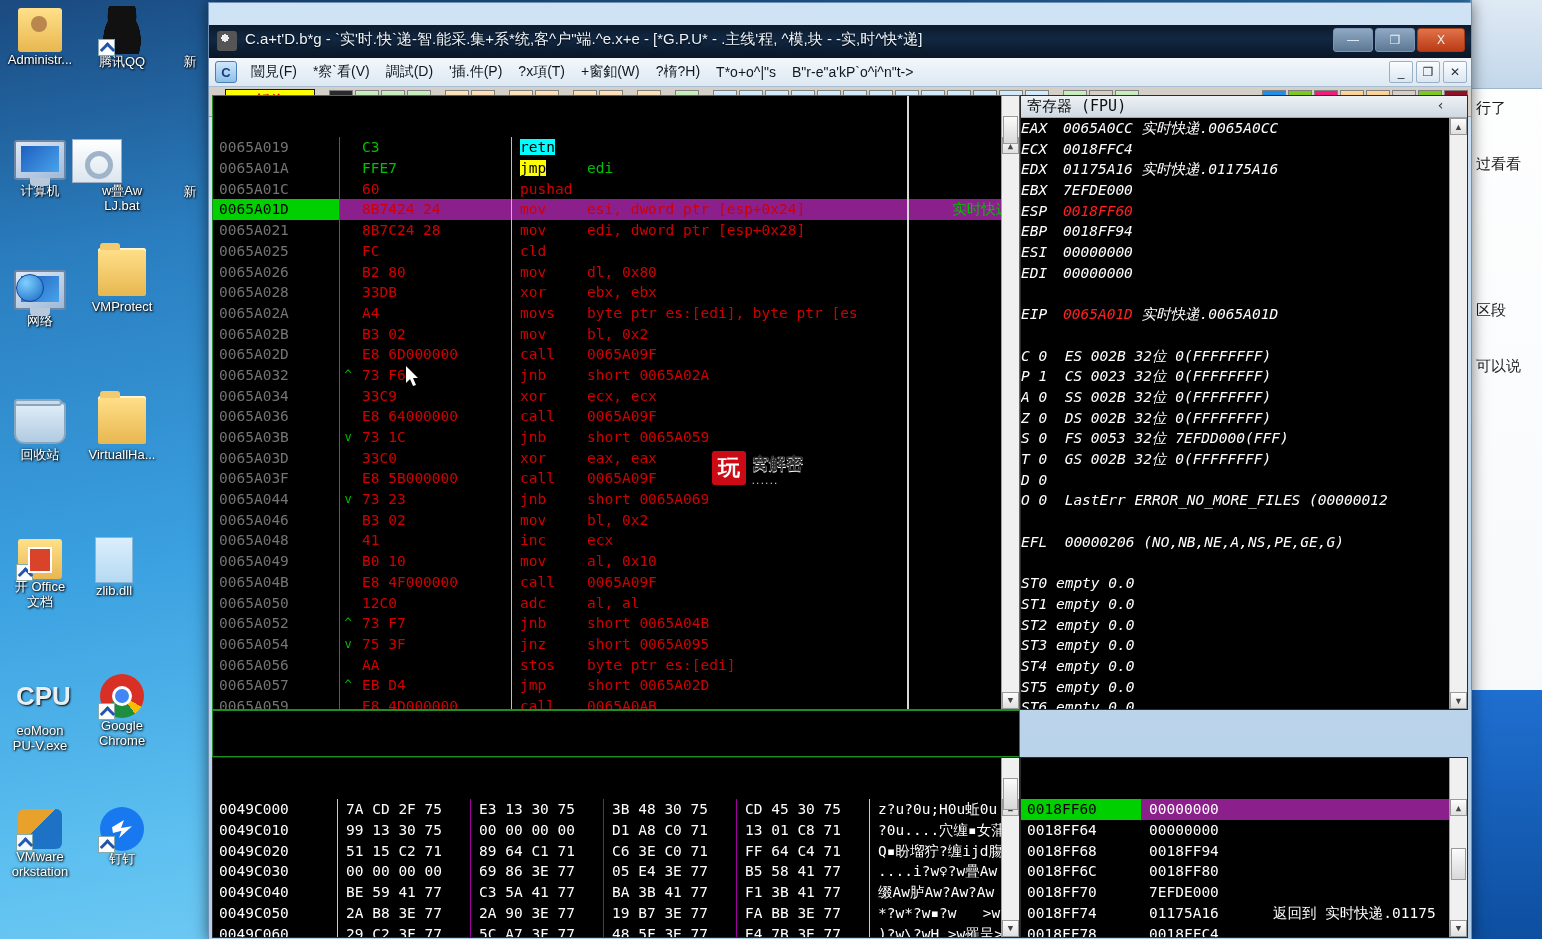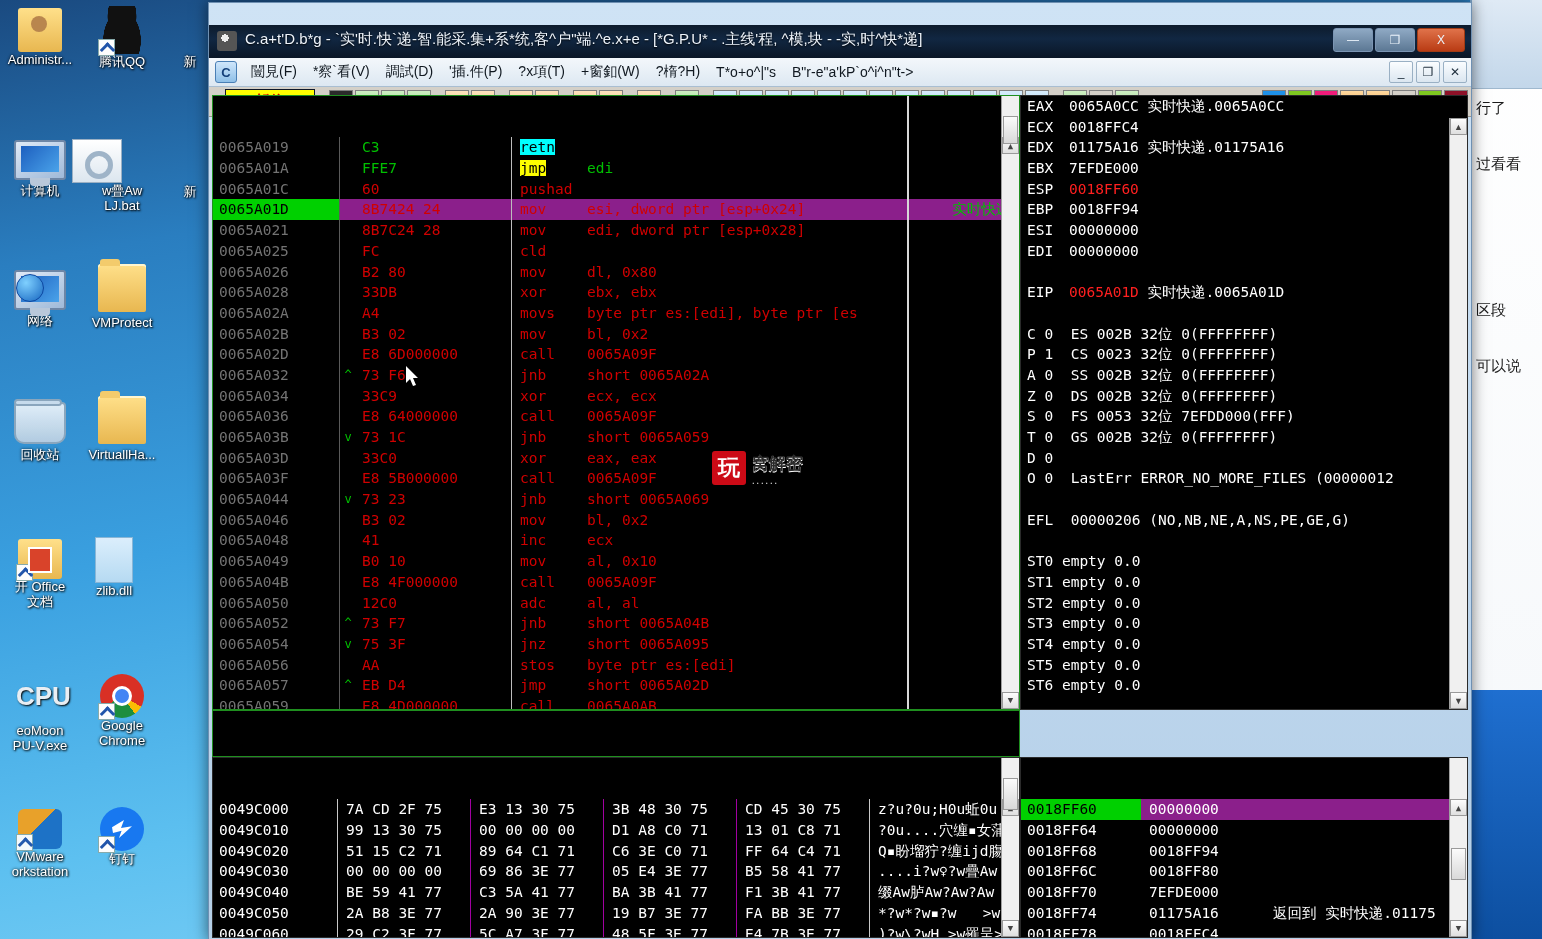--- a/index.html
+++ b/index.html
@@ -129,21 +129,21 @@
   .sbar .arw.bot{position:absolute;bottom:0;left:0;right:0;}
   .sbar .thumb{position:absolute;left:1px;right:1px;height:26px;top:20px;
     background:linear-gradient(180deg,#fbfbfb,#d9d9d9);border:1px solid #9a9a9a;}
 
   
   #regs{left:808px;top:0;right:0;height:613px;border:1px solid #2b2b2b;}
   #regs .hdr{height:22px;background:linear-gradient(180deg,#eef2f6,#cfd8e2);
     color:#111;font-size:15px;padding:1px 6px 0;box-sizing:border-box;position:relative;
     font-family:"DejaVu Sans Mono",monospace;border-bottom:1px solid #9aa7b4;}
   #regs .hdr .chev{position:absolute;right:22px;top:1px;font-size:14px;color:#333;}
-  .rline{height:20.7px;color:#fff;padding-left:6px;}
+  .rline{height:20.7px;color:#fff;font-style:italic;}
   .r-red{color:#ff2020;}
   .r-name{display:inline-block;width:42px;}
 
   
   #infostrip{left:0;top:615px;width:806px;height:45px;border:1px solid #1f8f1f;color:#00e000;}
   #infostrip .l{padding:2px 0 0 6px;}
 
   
   #dump{left:0;top:662px;width:806px;bottom:0;border:1px solid #2b2b2b;}
   .hrow{height:20.7px;display:flex;align-items:center;color:#fff;}
@@ -210,21 +210,21 @@
   <span class="dt-label" style="white-space:pre-line">w疊Aw
 LJ.bat</span>
 </div>
 <div class="dt-icon" style="left:-10px;top:266px">
   <span class="dt-glyph ic-monitor">
       <i class="ic-screen-blue"></i>
       <i class="ic-globe"></i>
     </span>
   <span class="dt-label">网络</span>
 </div>
-<div class="dt-icon" style="left:72px;top:264px">
+<div class="dt-icon" style="left:72px;top:248px">
   <span class="dt-glyph ic-folder"></span>
   <span class="dt-label">VMProtect</span>
 </div>
 <div class="dt-icon" style="left:-10px;top:396px">
   <span class="dt-glyph ic-trash"></span>
   <span class="dt-label">回收站</span>
 </div>
 <div class="dt-icon" style="left:72px;top:396px">
   <span class="dt-glyph ic-folder"></span>
   <span class="dt-label">VirtuallHa...</span>
@@ -368,20 +368,24 @@
       <div id="disasm-rows"><div class="drow"><span class="daddr">0065A019</span><span class="dsep"></span><span class="darrow"></span><span class="dbytes" style="color: rgb(0, 192, 0);">C3</span><span class="dsep2"></span><span class="dmnem"><span class="hl-cyan">retn</span></span><span class="dops"></span></div><div class="drow"><span class="daddr">0065A01A</span><span class="dsep"></span><span class="darrow"></span><span class="dbytes" style="color: rgb(0, 192, 0);">FFE7</span><span class="dsep2"></span><span class="dmnem"><span class="hl-yellow">jmp</span></span><span class="dops" style="color: rgb(0, 192, 0);">edi</span></div><div class="drow"><span class="daddr">0065A01C</span><span class="dsep"></span><span class="darrow"></span><span class="dbytes">60</span><span class="dsep2"></span><span class="dmnem"><span>pushad</span></span><span class="dops"></span></div><div class="drow cur"><span class="daddr" style="background: rgb(0, 208, 0); color: rgb(0, 0, 0);">0065A01D</span><span class="dsep"></span><span class="darrow"></span><span class="dbytes">8B7424 24</span><span class="dsep2"></span><span class="dmnem"><span>mov</span></span><span class="dops">esi, dword ptr [esp+0x24]</span><span class="dcomment">实时快递.</span></div><div class="drow"><span class="daddr">0065A021</span><span class="dsep"></span><span class="darrow"></span><span class="dbytes">8B7C24 28</span><span class="dsep2"></span><span class="dmnem"><span>mov</span></span><span class="dops">edi, dword ptr [esp+0x28]</span></div><div class="drow"><span class="daddr">0065A025</span><span class="dsep"></span><span class="darrow"></span><span class="dbytes">FC</span><span class="dsep2"></span><span class="dmnem"><span>cld</span></span><span class="dops"></span></div><div class="drow"><span class="daddr">0065A026</span><span class="dsep"></span><span class="darrow"></span><span class="dbytes">B2 80</span><span class="dsep2"></span><span class="dmnem"><span>mov</span></span><span class="dops">dl, 0x80</span></div><div class="drow"><span class="daddr">0065A028</span><span class="dsep"></span><span class="darrow"></span><span class="dbytes">33DB</span><span class="dsep2"></span><span class="dmnem"><span>xor</span></span><span class="dops">ebx, ebx</span></div><div class="drow"><span class="daddr">0065A02A</span><span class="dsep"></span><span class="darrow"></span><span class="dbytes">A4</span><span class="dsep2"></span><span class="dmnem"><span>movs</span></span><span class="dops">byte ptr es:[edi], byte ptr [es</span></div><div class="drow"><span class="daddr">0065A02B</span><span class="dsep"></span><span class="darrow"></span><span class="dbytes">B3 02</span><span class="dsep2"></span><span class="dmnem"><span>mov</span></span><span class="dops">bl, 0x2</span></div><div class="drow"><span class="daddr">0065A02D</span><span class="dsep"></span><span class="darrow"></span><span class="dbytes">E8 6D000000</span><span class="dsep2"></span><span class="dmnem"><span>call</span></span><span class="dops">0065A09F</span></div><div class="drow"><span class="daddr">0065A032</span><span class="dsep"></span><span class="darrow">^</span><span class="dbytes">73 F6</span><span class="dsep2"></span><span class="dmnem"><span>jnb</span></span><span class="dops">short 0065A02A</span></div><div class="drow"><span class="daddr">0065A034</span><span class="dsep"></span><span class="darrow"></span><span class="dbytes">33C9</span><span class="dsep2"></span><span class="dmnem"><span>xor</span></span><span class="dops">ecx, ecx</span></div><div class="drow"><span class="daddr">0065A036</span><span class="dsep"></span><span class="darrow"></span><span class="dbytes">E8 64000000</span><span class="dsep2"></span><span class="dmnem"><span>call</span></span><span class="dops">0065A09F</span></div><div class="drow"><span class="daddr">0065A03B</span><span class="dsep"></span><span class="darrow">v</span><span class="dbytes">73 1C</span><span class="dsep2"></span><span class="dmnem"><span>jnb</span></span><span class="dops">short 0065A059</span></div><div class="drow"><span class="daddr">0065A03D</span><span class="dsep"></span><span class="darrow"></span><span class="dbytes">33C0</span><span class="dsep2"></span><span class="dmnem"><span>xor</span></span><span class="dops">eax, eax</span></div><div class="drow"><span class="daddr">0065A03F</span><span class="dsep"></span><span class="darrow"></span><span class="dbytes">E8 5B000000</span><span class="dsep2"></span><span class="dmnem"><span>call</span></span><span class="dops">0065A09F</span></div><div class="drow"><span class="daddr">0065A044</span><span class="dsep"></span><span class="darrow">v</span><span class="dbytes">73 23</span><span class="dsep2"></span><span class="dmnem"><span>jnb</span></span><span class="dops">short 0065A069</span></div><div class="drow"><span class="daddr">0065A046</span><span class="dsep"></span><span class="darrow"></span><span class="dbytes">B3 02</span><span class="dsep2"></span><span class="dmnem"><span>mov</span></span><span class="dops">bl, 0x2</span></div><div class="drow"><span class="daddr">0065A048</span><span class="dsep"></span><span class="darrow"></span><span class="dbytes">41</span><span class="dsep2"></span><span class="dmnem"><span>inc</span></span><span class="dops">ecx</span></div><div class="drow"><span class="daddr">0065A049</span><span class="dsep"></span><span class="darrow"></span><span class="dbytes">B0 10</span><span class="dsep2"></span><span class="dmnem"><span>mov</span></span><span class="dops">al, 0x10</span></div><div class="drow"><span class="daddr">0065A04B</span><span class="dsep"></span><span class="darrow"></span><span class="dbytes">E8 4F000000</span><span class="dsep2"></span><span class="dmnem"><span>call</span></span><span class="dops">0065A09F</span></div><div class="drow"><span class="daddr">0065A050</span><span class="dsep"></span><span class="darrow"></span><span class="dbytes">12C0</span><span class="dsep2"></span><span class="dmnem"><span>adc</span></span><span class="dops">al, al</span></div><div class="drow"><span class="daddr">0065A052</span><span class="dsep"></span><span class="darrow">^</span><span class="dbytes">73 F7</span><span class="dsep2"></span><span class="dmnem"><span>jnb</span></span><span class="dops">short 0065A04B</span></div><div class="drow"><span class="daddr">0065A054</span><span class="dsep"></span><span class="darrow">v</span><span class="dbytes">75 3F</span><span class="dsep2"></span><span class="dmnem"><span>jnz</span></span><span class="dops">short 0065A095</span></div><div class="drow"><span class="daddr">0065A056</span><span class="dsep"></span><span class="darrow"></span><span class="dbytes">AA</span><span class="dsep2"></span><span class="dmnem"><span>stos</span></span><span class="dops">byte ptr es:[edi]</span></div><div class="drow"><span class="daddr">0065A057</span><span class="dsep"></span><span class="darrow">^</span><span class="dbytes">EB D4</span><span class="dsep2"></span><span class="dmnem"><span>jmp</span></span><span class="dops">short 0065A02D</span></div><div class="drow"><span class="daddr">0065A059</span><span class="dsep"></span><span class="darrow"></span><span class="dbytes">E8 4D000000</span><span class="dsep2"></span><span class="dmnem"><span>call</span></span><span class="dops">0065A0AB</span></div></div>
       <div class="vline" style="left:694px"></div>
       <div class="sbar">
         <div class="arw">▲</div>
         <div class="thumb"></div>
         <div class="arw bot">▼</div>
       </div>
     </div>
 
     <div class="pane" id="regs">
+      <div class="hdr">
+        <span>寄存器 (FPU)</span>
+        <span class="chev">‹</span>
+      </div>
       <div class="mono" id="regs-body"><div class="rline"><span class="r-name">EAX</span><span>0065A0CC</span><span> 实时快递.0065A0CC</span></div><div class="rline"><span class="r-name">ECX</span><span>0018FFC4</span></div><div class="rline"><span class="r-name">EDX</span><span>01175A16</span><span> 实时快递.01175A16</span></div><div class="rline"><span class="r-name">EBX</span><span>7EFDE000</span></div><div class="rline"><span class="r-name">ESP</span><span class="r-red">0018FF60</span></div><div class="rline"><span class="r-name">EBP</span><span>0018FF94</span></div><div class="rline"><span class="r-name">ESI</span><span>00000000</span></div><div class="rline"><span class="r-name">EDI</span><span>00000000</span></div><div class="rline"></div><div class="rline"><span class="r-name">EIP</span><span class="r-red">0065A01D</span><span> 实时快递.0065A01D</span></div><div class="rline"></div><div class="rline">C 0  ES 002B 32位 0(FFFFFFFF)</div><div class="rline">P 1  CS 0023 32位 0(FFFFFFFF)</div><div class="rline">A 0  SS 002B 32位 0(FFFFFFFF)</div><div class="rline">Z 0  DS 002B 32位 0(FFFFFFFF)</div><div class="rline">S 0  FS 0053 32位 7EFDD000(FFF)</div><div class="rline">T 0  GS 002B 32位 0(FFFFFFFF)</div><div class="rline">D 0</div><div class="rline">O 0  LastErr ERROR_NO_MORE_FILES (00000012</div><div class="rline"></div><div class="rline">EFL  00000206 (NO,NB,NE,A,NS,PE,GE,G)</div><div class="rline"></div><div class="rline">ST0 empty 0.0</div><div class="rline">ST1 empty 0.0</div><div class="rline">ST2 empty 0.0</div><div class="rline">ST3 empty 0.0</div><div class="rline">ST4 empty 0.0</div><div class="rline">ST5 empty 0.0</div><div class="rline">ST6 empty 0.0</div></div>
       <div class="sbar" style="top:22px">
         <div class="arw">▲</div>
         <div class="arw bot">▼</div>
       </div>
     </div>
 
     <div class="pane mono" id="infostrip">
       <div class="l">堆栈 ss:[0018FF84]=0065A0CC (实时快递.0065A0CC)</div>
       

